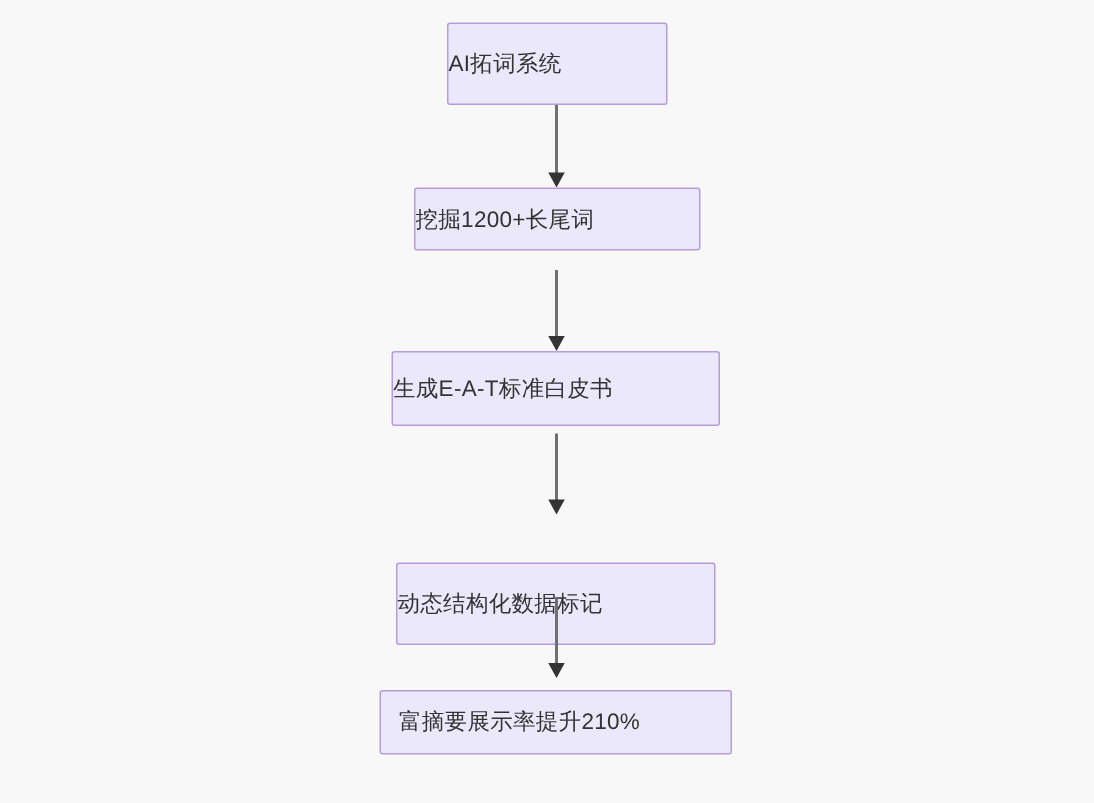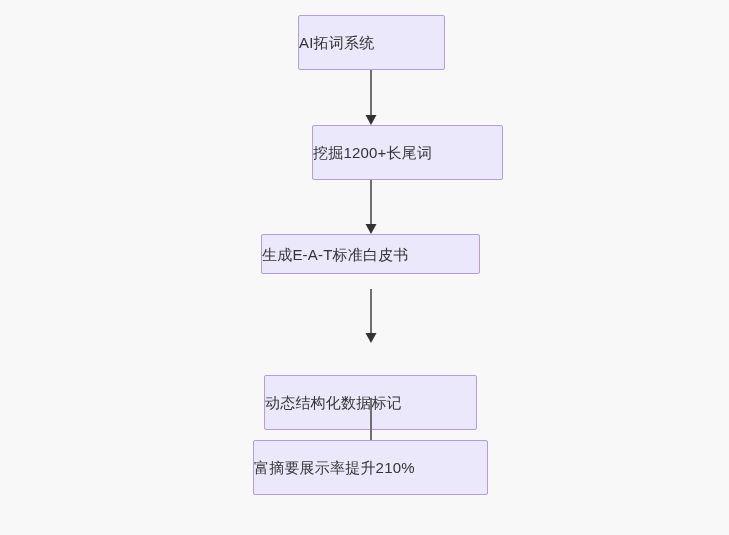--- a/index.html
+++ b/index.html
@@ -53,32 +53,32 @@
     <span class="node-label">AI拓词系统</span>
   </div>
 
   <div class="edge" style="left:356px; top:70px; height:55px;">
     <svg width="30" height="55" viewBox="0 0 30 55">
       <line x1="15" y1="0" x2="15" y2="46" stroke="#707070" stroke-width="2"></line>
       <polygon points="15,55 9.5,45 20.5,45" fill="#333333"></polygon>
     </svg>
   </div>
 
-  <div class="node" style="left:276px; top:125px; width:191px; height:55px;margin-left:36px;">
+  <div class="node" style="left:276px; top:125px; width:191px; height:42px;">
     <span class="node-label">挖掘1200+长尾词</span>
   </div>
 
   <div class="edge" style="left:356px; top:180px; height:54px;">
     <svg width="30" height="54" viewBox="0 0 30 54">
       <line x1="15" y1="0" x2="15" y2="45" stroke="#707070" stroke-width="2"></line>
       <polygon points="15,54 9.5,44 20.5,44" fill="#333333"></polygon>
     </svg>
   </div>
 
-  <div class="node" style="left:261px; top:234px; width:219px; height:40px;">
+  <div class="node" style="left:261px; top:234px; width:219px; height:50px;">
     <span class="node-label">生成E-A-T标准白皮书</span>
   </div>
 
   <div class="edge" style="left:356px; top:289px; height:54px;">
     <svg width="30" height="54" viewBox="0 0 30 54">
       <line x1="15" y1="0" x2="15" y2="45" stroke="#707070" stroke-width="2"></line>
       <polygon points="15,54 9.5,44 20.5,44" fill="#333333"></polygon>
     </svg>
   </div>
 
@@ -86,17 +86,17 @@
     <span class="node-label">动态结构化数据标记</span>
   </div>
 
   <div class="edge" style="left:356px; top:398px; height:54px;">
     <svg width="30" height="54" viewBox="0 0 30 54">
       <line x1="15" y1="0" x2="15" y2="45" stroke="#707070" stroke-width="2"></line>
       <polygon points="15,54 9.5,44 20.5,44" fill="#333333"></polygon>
     </svg>
   </div>
 
-  <div class="node" style="left:253px; top:440px; width:235px; height:55px;">
+  <div class="node" style="left:253px; top:460px; width:235px; height:43px;padding-left:12px;">
     <span class="node-label">富摘要展示率提升210%</span>
   </div>
 
 </div>
 
 </body></html>

